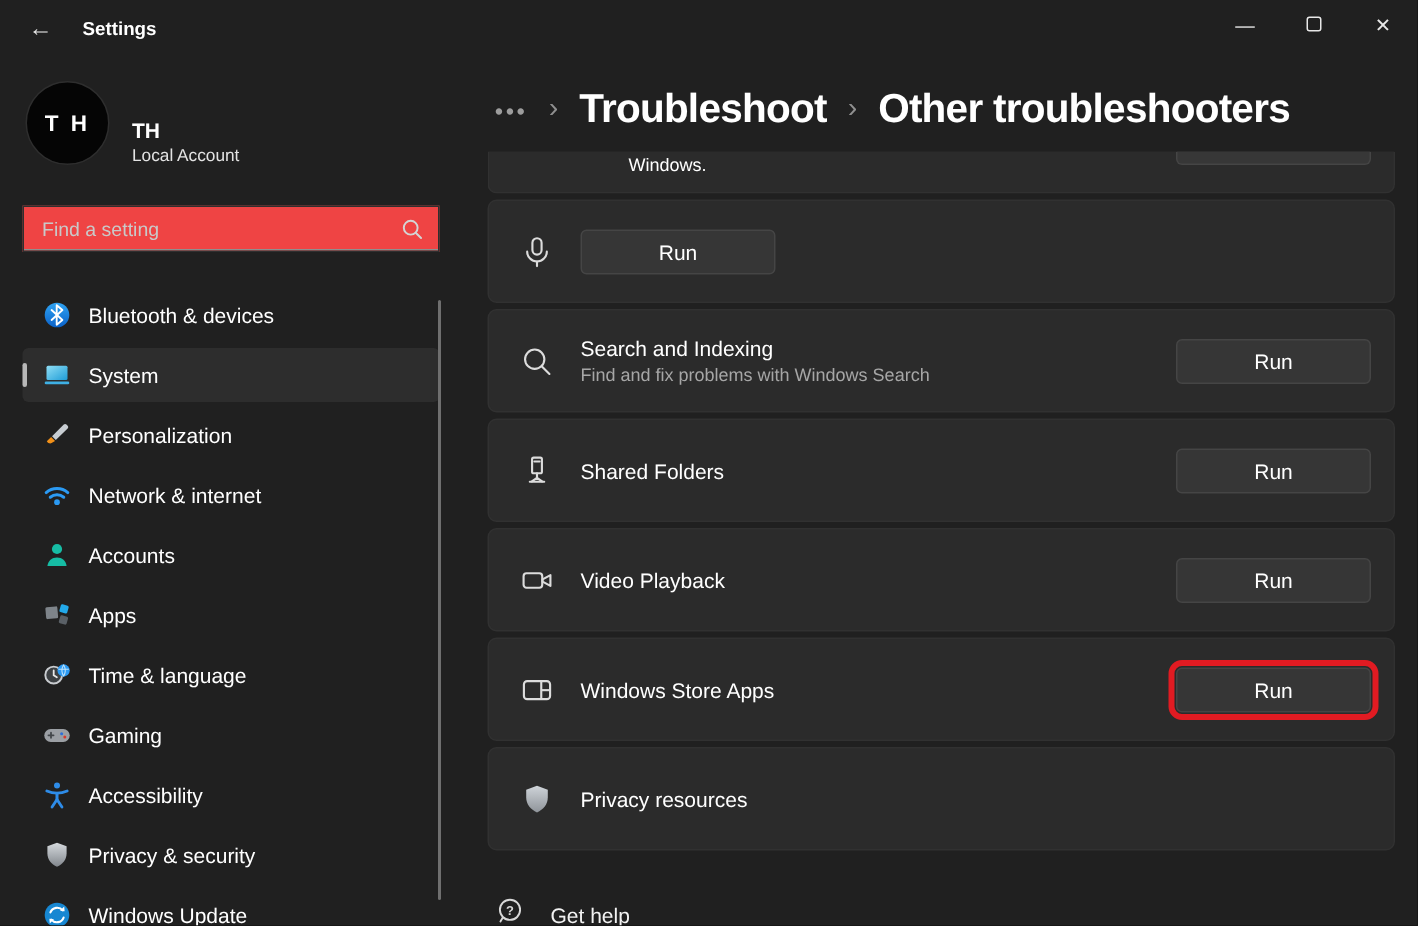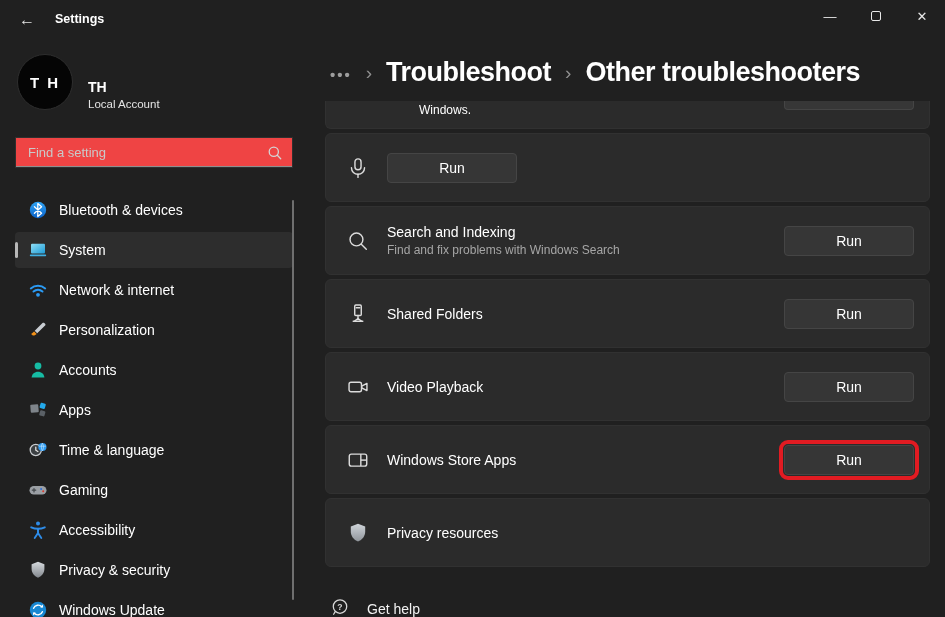--- a/index.html
+++ b/index.html
@@ -145,36 +145,36 @@
               <rect x="3" y="3.8" width="14" height="9.6" rx="1" fill="url(#gsys)"></rect>
               <rect x="1.8" y="14.4" width="16.4" height="1.8" rx="0.9" fill="#3fb0e4"></rect>
             </svg>
         </span>
         <span>System</span>
       </div>
 
       <div class="nav-item">
         <span class="nav-ic">
           <svg viewBox="0 0 20 20" width="20" height="20">
+              <path d="M16.3 3l.8.8c.5.5.5 1.3 0 1.8L9.2 13.3 6.7 10.8l7.8-7.8c.5-.5 1.3-.5 1.8 0z" fill="#c8cdd2"></path>
+              <path d="M6.1 11.4l2.6 2.6-2.3 1.4c-1.1.6-2.5-.1-3.2-1.3z" fill="#f29018"></path>
+            </svg>
+        </span>
+        <span>Personalization</span>
+      </div>
+
+      <div class="nav-item">
+        <span class="nav-ic">
+          <svg viewBox="0 0 20 20" width="20" height="20">
               <path d="M2.8 8.4a11 11 0 0 1 14.4 0" fill="none" stroke="#2b9af3" stroke-width="2" stroke-linecap="round"></path>
               <path d="M5.5 11.5a7 7 0 0 1 9 0" fill="none" stroke="#2b9af3" stroke-width="2" stroke-linecap="round"></path>
               <circle cx="10" cy="14.8" r="1.9" fill="#2b9af3"></circle>
             </svg>
         </span>
         <span>Network &amp; internet</span>
-      </div>
-
-      <div class="nav-item">
-        <span class="nav-ic">
-          <svg viewBox="0 0 20 20" width="20" height="20">
-              <path d="M16.3 3l.8.8c.5.5.5 1.3 0 1.8L9.2 13.3 6.7 10.8l7.8-7.8c.5-.5 1.3-.5 1.8 0z" fill="#c8cdd2"></path>
-              <path d="M6.1 11.4l2.6 2.6-2.3 1.4c-1.1.6-2.5-.1-3.2-1.3z" fill="#f29018"></path>
-            </svg>
-        </span>
-        <span>Personalization</span>
       </div>
 
       <div class="nav-item">
         <span class="nav-ic">
           <svg viewBox="0 0 20 20" width="20" height="20">
               <circle cx="10" cy="6" r="3.4" fill="#16bca4"></circle>
               <path d="M3.6 17.4c.4-3.5 3-5.7 6.4-5.7s6 2.2 6.4 5.7z" fill="#16bca4"></path>
             </svg>
         </span>
         <span>Accounts</span>

